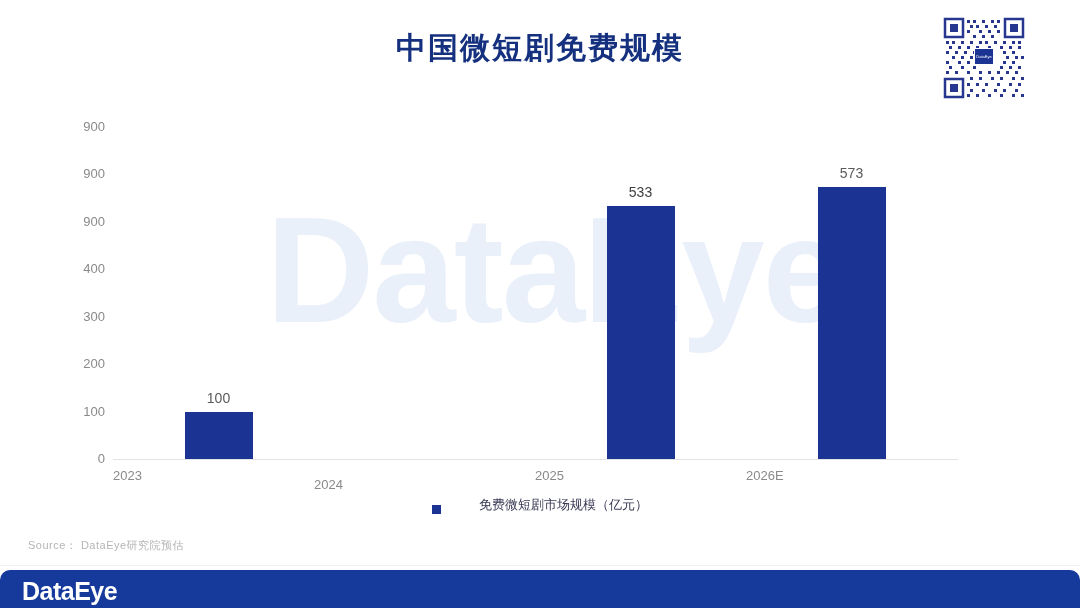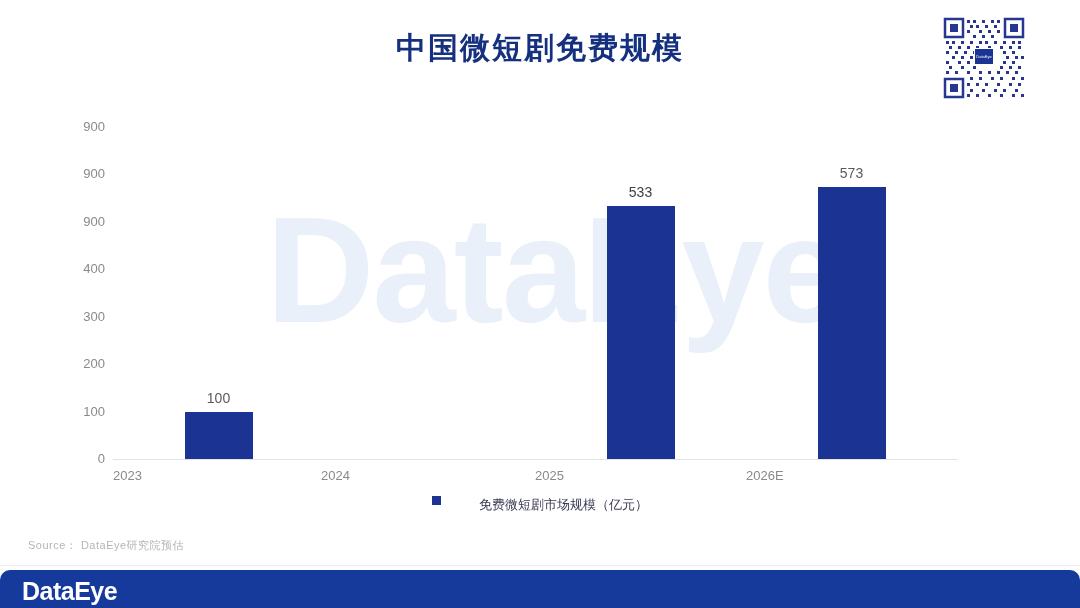--- a/index.html
+++ b/index.html
@@ -143,21 +143,21 @@
   }
 
   
   #legend {
     position: absolute;
     left: 0;
     top: 496px;
     width: 1080px;
     display: flex;
     justify-content: center;
-    align-items: flex-start;
+    align-items: flex-end;
     gap: 32px;
   }
   #legend-marker {
     width: 9px;
     height: 9px;
     background: #1b3494;
     margin-right: 6px;
   }
   #legend-label {
     font-size: 13px;
@@ -351,21 +351,21 @@
     <div class="bar" style="height: 271.766px; background: rgb(27, 52, 148);"></div>
     <div class="bar-value" style="bottom: 277.766px; color: rgb(90, 90, 90);">573</div>
   </div>
 
 </div>
 
 <div id="baseline"></div>
 
 <div id="x-axis-labels">
   <div class="xtick-label" style="left:0px;">2023</div>
-  <div class="xtick-label" style="left:208px;">2024</div>
+  <div class="xtick-label" style="left:201px;margin-top:9px;">2024</div>
   <div class="xtick-label" style="left:422px;">2025</div>
   <div class="xtick-label" style="left:633px;">2026E</div>
 </div>
 
 <div id="legend">
   <span id="legend-marker"></span>
   <span id="legend-label">免费微短剧市场规模（亿元）</span>
 </div>
 
 <div id="source-line">Source： DataEye研究院预估</div>

